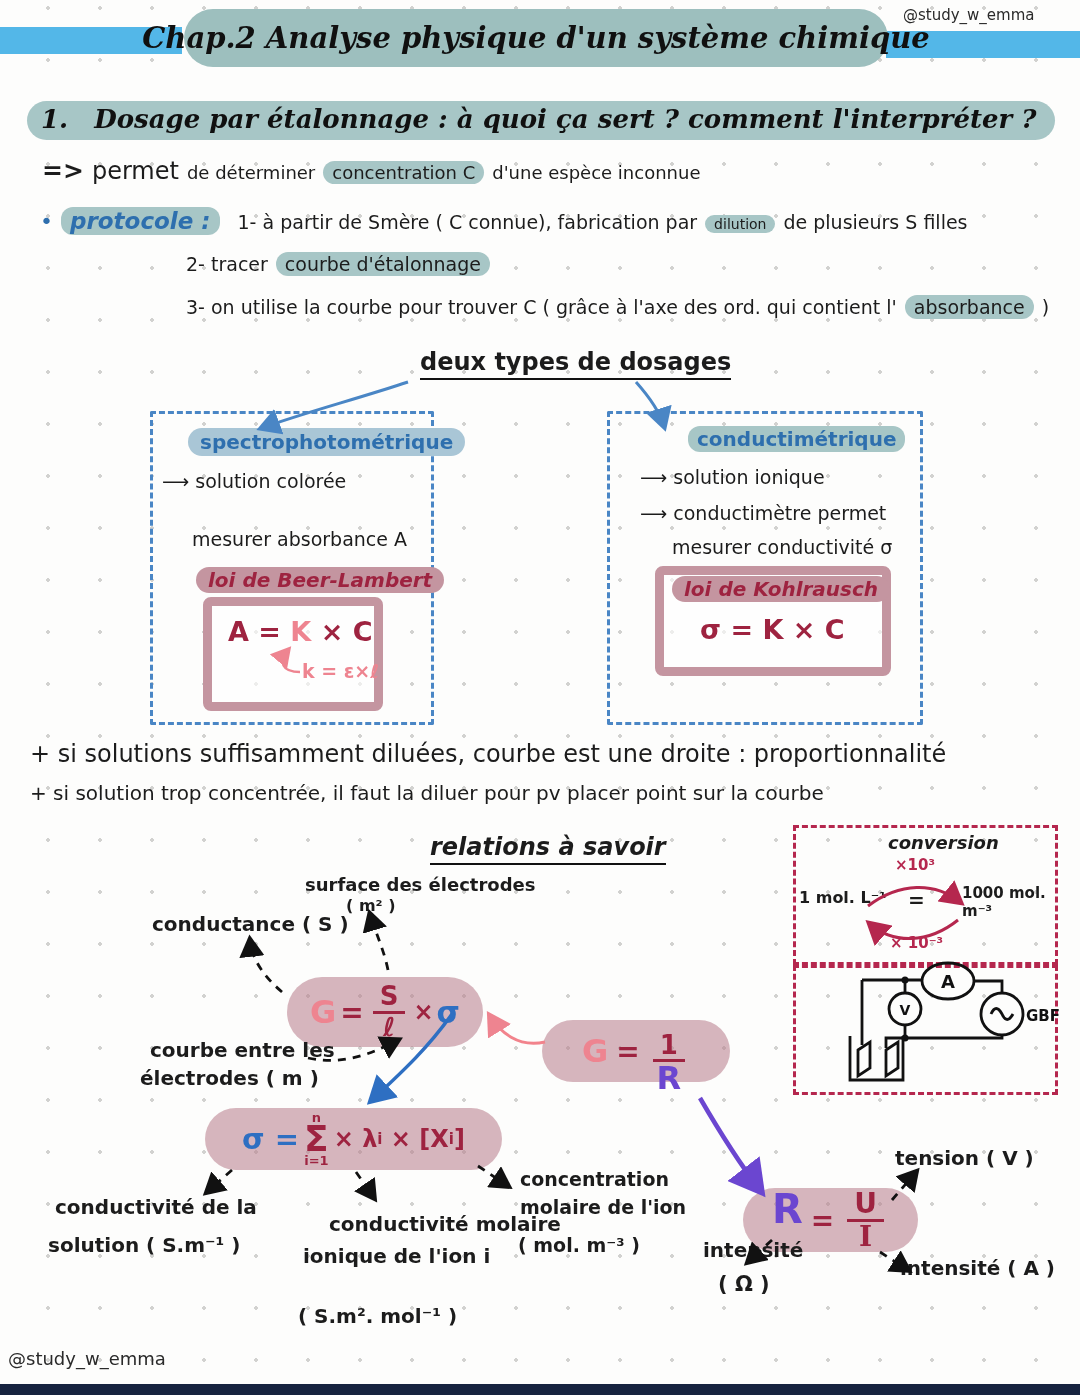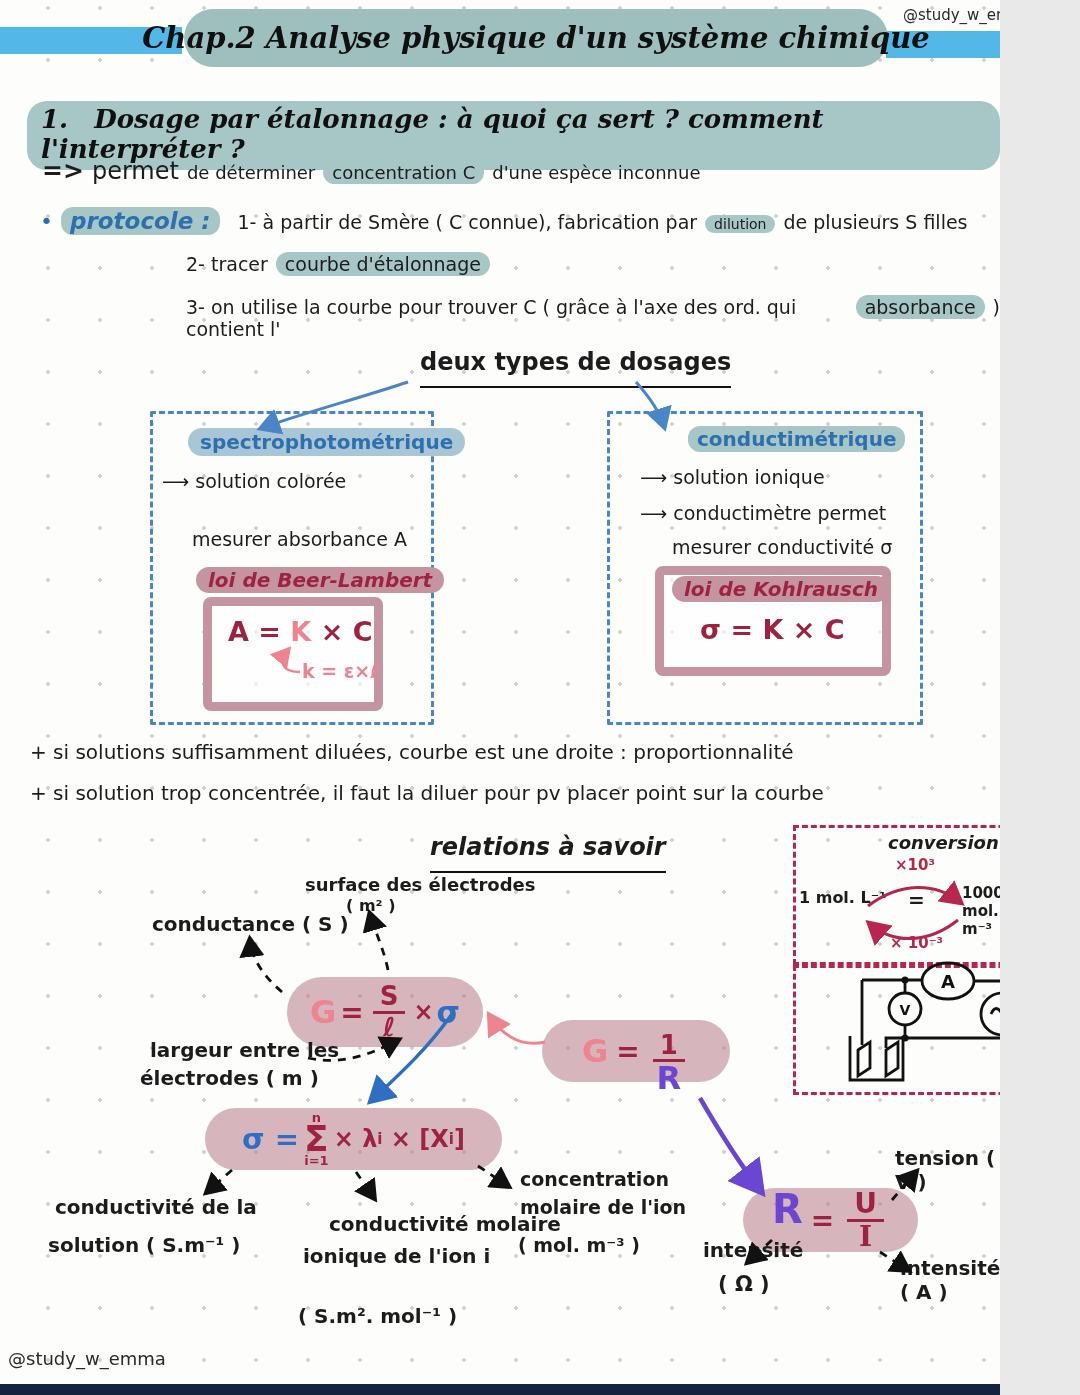--- a/index.html
+++ b/index.html
@@ -1,18 +1,18 @@
 <!DOCTYPE html>
 <html><head>
 <meta charset="utf-8">
 <style>
   html,body{margin:0;padding:0;}
   body{background:#e9e9e9;}
   #page{
-    position:relative;width:1000px;height:1395px;overflow:hidden;
+    position:relative;width:1080px;height:1395px;overflow:hidden;
     background-color:#fdfdfc;
     background-image:radial-gradient(circle,#d2d2d0 1.6px,transparent 1.7px);
     background-size:52px 52px;background-position:22px 34px;
     font-family:"DejaVu Sans",sans-serif;color:#1c1c1c;
   }
   .abs{position:absolute;}
   .hw{font-family:"DejaVu Sans",sans-serif;color:#1c1c1c;}
   .script{font-family:"DejaVu Serif",serif;font-style:italic;font-weight:bold;color:#101010;}
   .pill-teal{background:#a7c6c6;border-radius:12px;padding:1px 9px;}
   .blue-ink{color:#2e6fae;}
@@ -28,21 +28,21 @@
   .mauve-pill{background:rgba(183,122,136,0.55);border-radius:36px;}
   .frac{display:inline-flex;flex-direction:column;align-items:center;vertical-align:middle;line-height:1.05;margin:0 5px;}
   .frac .fn{padding:0 7px;border-bottom:3.5px solid currentColor;}
   .sum{display:inline-flex;flex-direction:column;align-items:center;line-height:1;vertical-align:middle;margin:0 5px;}
   .sum .t{font-size:13px;font-weight:bold;}
   .sum .m{font-size:36px;line-height:.85;font-weight:bold;}
   .sum .b{font-size:13px;font-weight:bold;}
   .subi{font-size:.55em;vertical-align:-0.35em;}
   .row{display:flex;align-items:baseline;gap:8px;}
   .center{display:flex;align-items:center;justify-content:center;}
-  .underline-ink{border-bottom:2.5px solid #111;padding-bottom:10px;}
+  .underline-ink{border-bottom:2.5px solid #111;padding-bottom:2px;}
   svg text{font-family:"DejaVu Sans",sans-serif;}
 </style>
 </head>
 <body>
 
 <div id="page">
 
   <div class="abs" style="left:0;top:27px;width:182px;height:27px;background:#53b7e8;"></div>
   <div class="abs" style="left:886px;top:31px;width:194px;height:27px;background:#53b7e8;"></div>
   <div class="abs center" style="left:184px;top:9px;width:704px;height:58px;background:#9dbfbe;border-radius:30px;">
@@ -102,41 +102,41 @@
   <div class="abs pill-teal" style="left:688px;top:426px;">
     <span class="blue-ink" style="font-size:20px;font-weight:bold;">conductimétrique</span>
   </div>
   <div class="abs hw" style="left:640px;top:466px;font-size:19px;">⟶ solution ionique</div>
   <div class="abs hw" style="left:640px;top:502px;font-size:19px;">⟶ conductimètre permet</div>
   <div class="abs hw" style="left:672px;top:536px;font-size:19px;">mesurer conductivité σ</div>
   <div class="abs lawbox" style="left:655px;top:566px;width:218px;height:92px;"></div>
   <div class="abs law-label" style="left:672px;top:576px;font-size:20px;font-style:italic;">loi de Kohlrausch</div>
   <div class="abs darkred" style="left:700px;top:614px;font-size:27px;font-weight:bold;">σ = K × C</div>
 
-  <div class="abs hw" style="left:30px;top:740px;font-size:20px;">+ si solutions suffisamment diluées, courbe est une droite : proportionnalité</div>
+  <div class="abs hw" style="left:30px;top:740px;font-size:24px;">+ si solutions suffisamment diluées, courbe est une droite : proportionnalité</div>
   <div class="abs hw" style="left:30px;top:781px;font-size:20px;">+ si solution trop concentrée, il faut la diluer pour pv placer point sur la courbe</div>
 
   <div class="abs underline-ink hw" style="left:430px;top:833px;font-size:24px;font-weight:bold;font-style:italic;">relations à savoir</div>
 
   <div class="abs hw" style="left:305px;top:874px;font-size:18px;font-weight:bold;">surface des électrodes</div>
   <div class="abs hw" style="left:346px;top:896px;font-size:16px;font-weight:bold;">( m² )</div>
   <div class="abs hw" style="left:152px;top:912px;font-size:20px;font-weight:bold;">conductance ( S )</div>
 
   <div class="abs mauve-pill center" style="left:287px;top:977px;width:196px;height:70px;font-weight:bold;">
     <span class="salmon" style="font-size:32px;">G</span>
     <span class="darkred" style="font-size:28px;margin:0 4px;">=</span>
     <span class="frac darkred" style="font-size:26px;">
       <span class="fn">S</span>
       <span>ℓ</span>
     </span>
     <span class="darkred" style="font-size:24px;margin:0 3px;">×</span>
     <span class="royal" style="font-size:30px;">σ</span>
   </div>
 
-  <div class="abs hw" style="left:150px;top:1038px;font-size:20px;font-weight:bold;">largeur entre les</div>
+  <div class="abs hw" style="left:150px;top:1038px;font-size:20px;font-weight:bold;">courbe entre les</div>
   <div class="abs hw" style="left:140px;top:1066px;font-size:20px;font-weight:bold;">électrodes ( m )</div>
 
   <div class="abs mauve-pill center" style="left:542px;top:1020px;width:188px;height:62px;font-weight:bold;overflow:visible;">
     <span class="salmon" style="font-size:32px;">G</span>
     <span class="darkred" style="font-size:28px;margin:0 8px;">=</span>
     <span class="frac" style="font-size:26px;margin-top:26px;">
       <span class="fn darkred" style="border-color:#9e2340;">1</span>
       <span class="purple" style="font-size:32px;">R</span>
     </span>
   </div>

